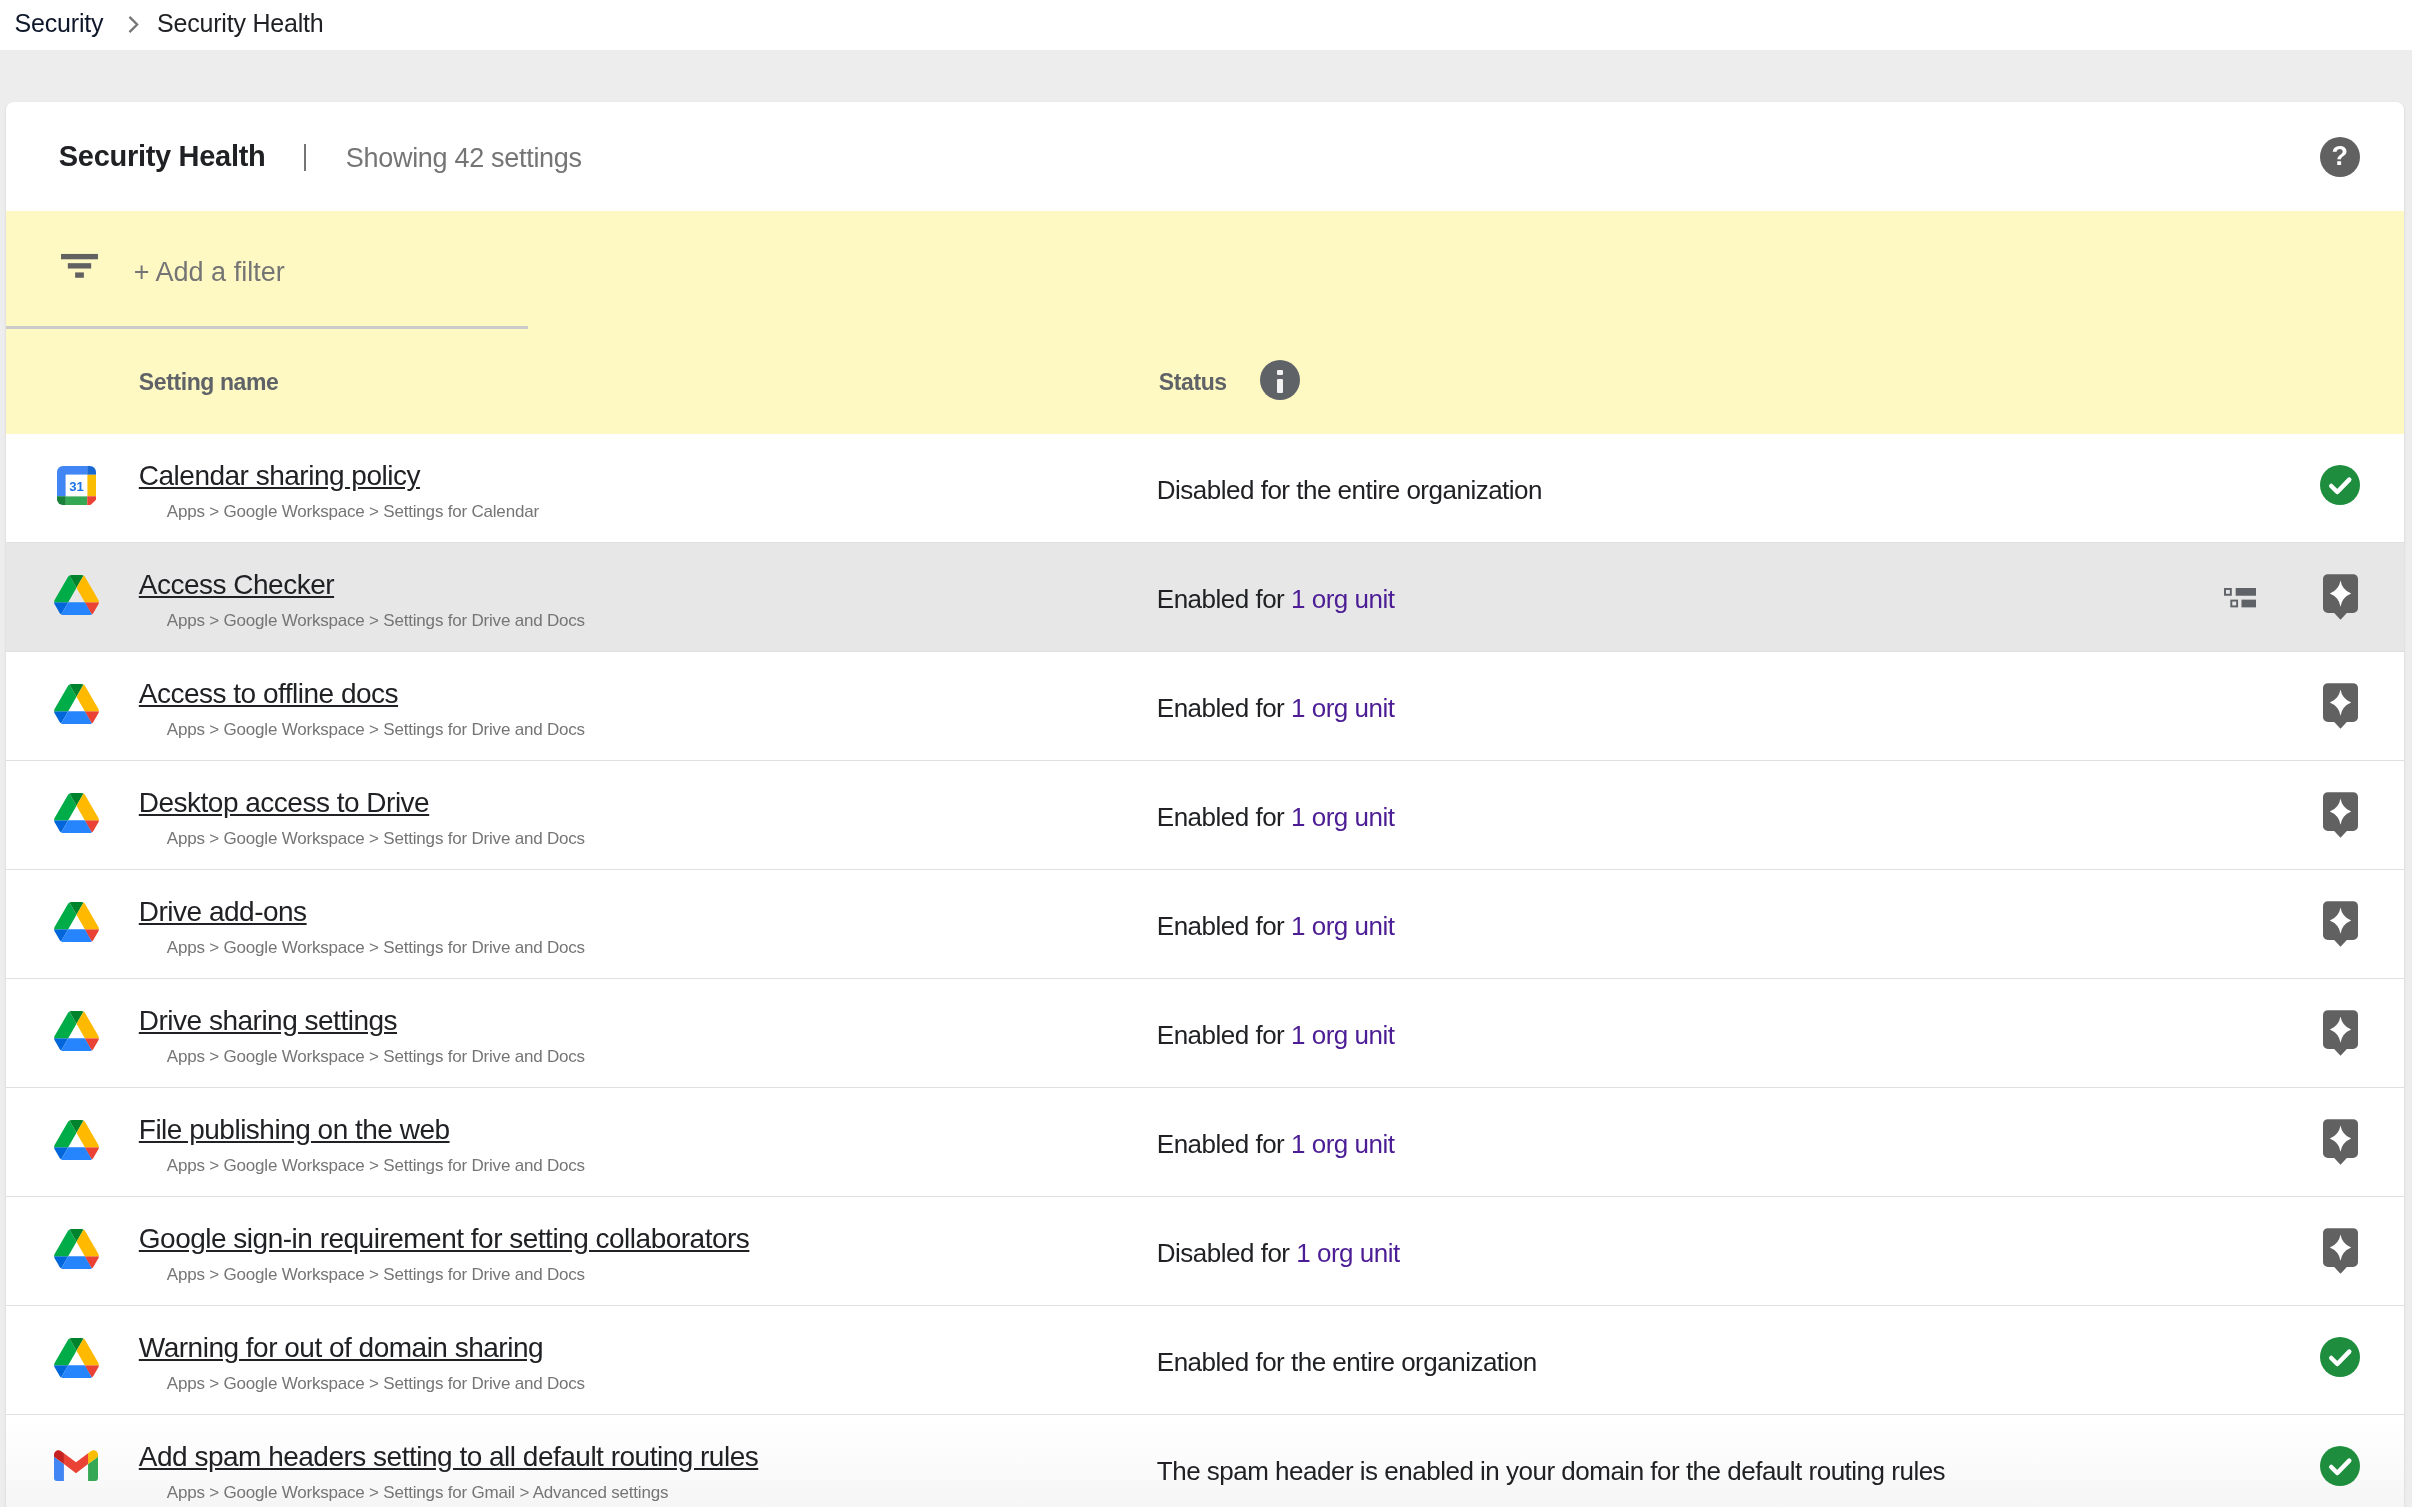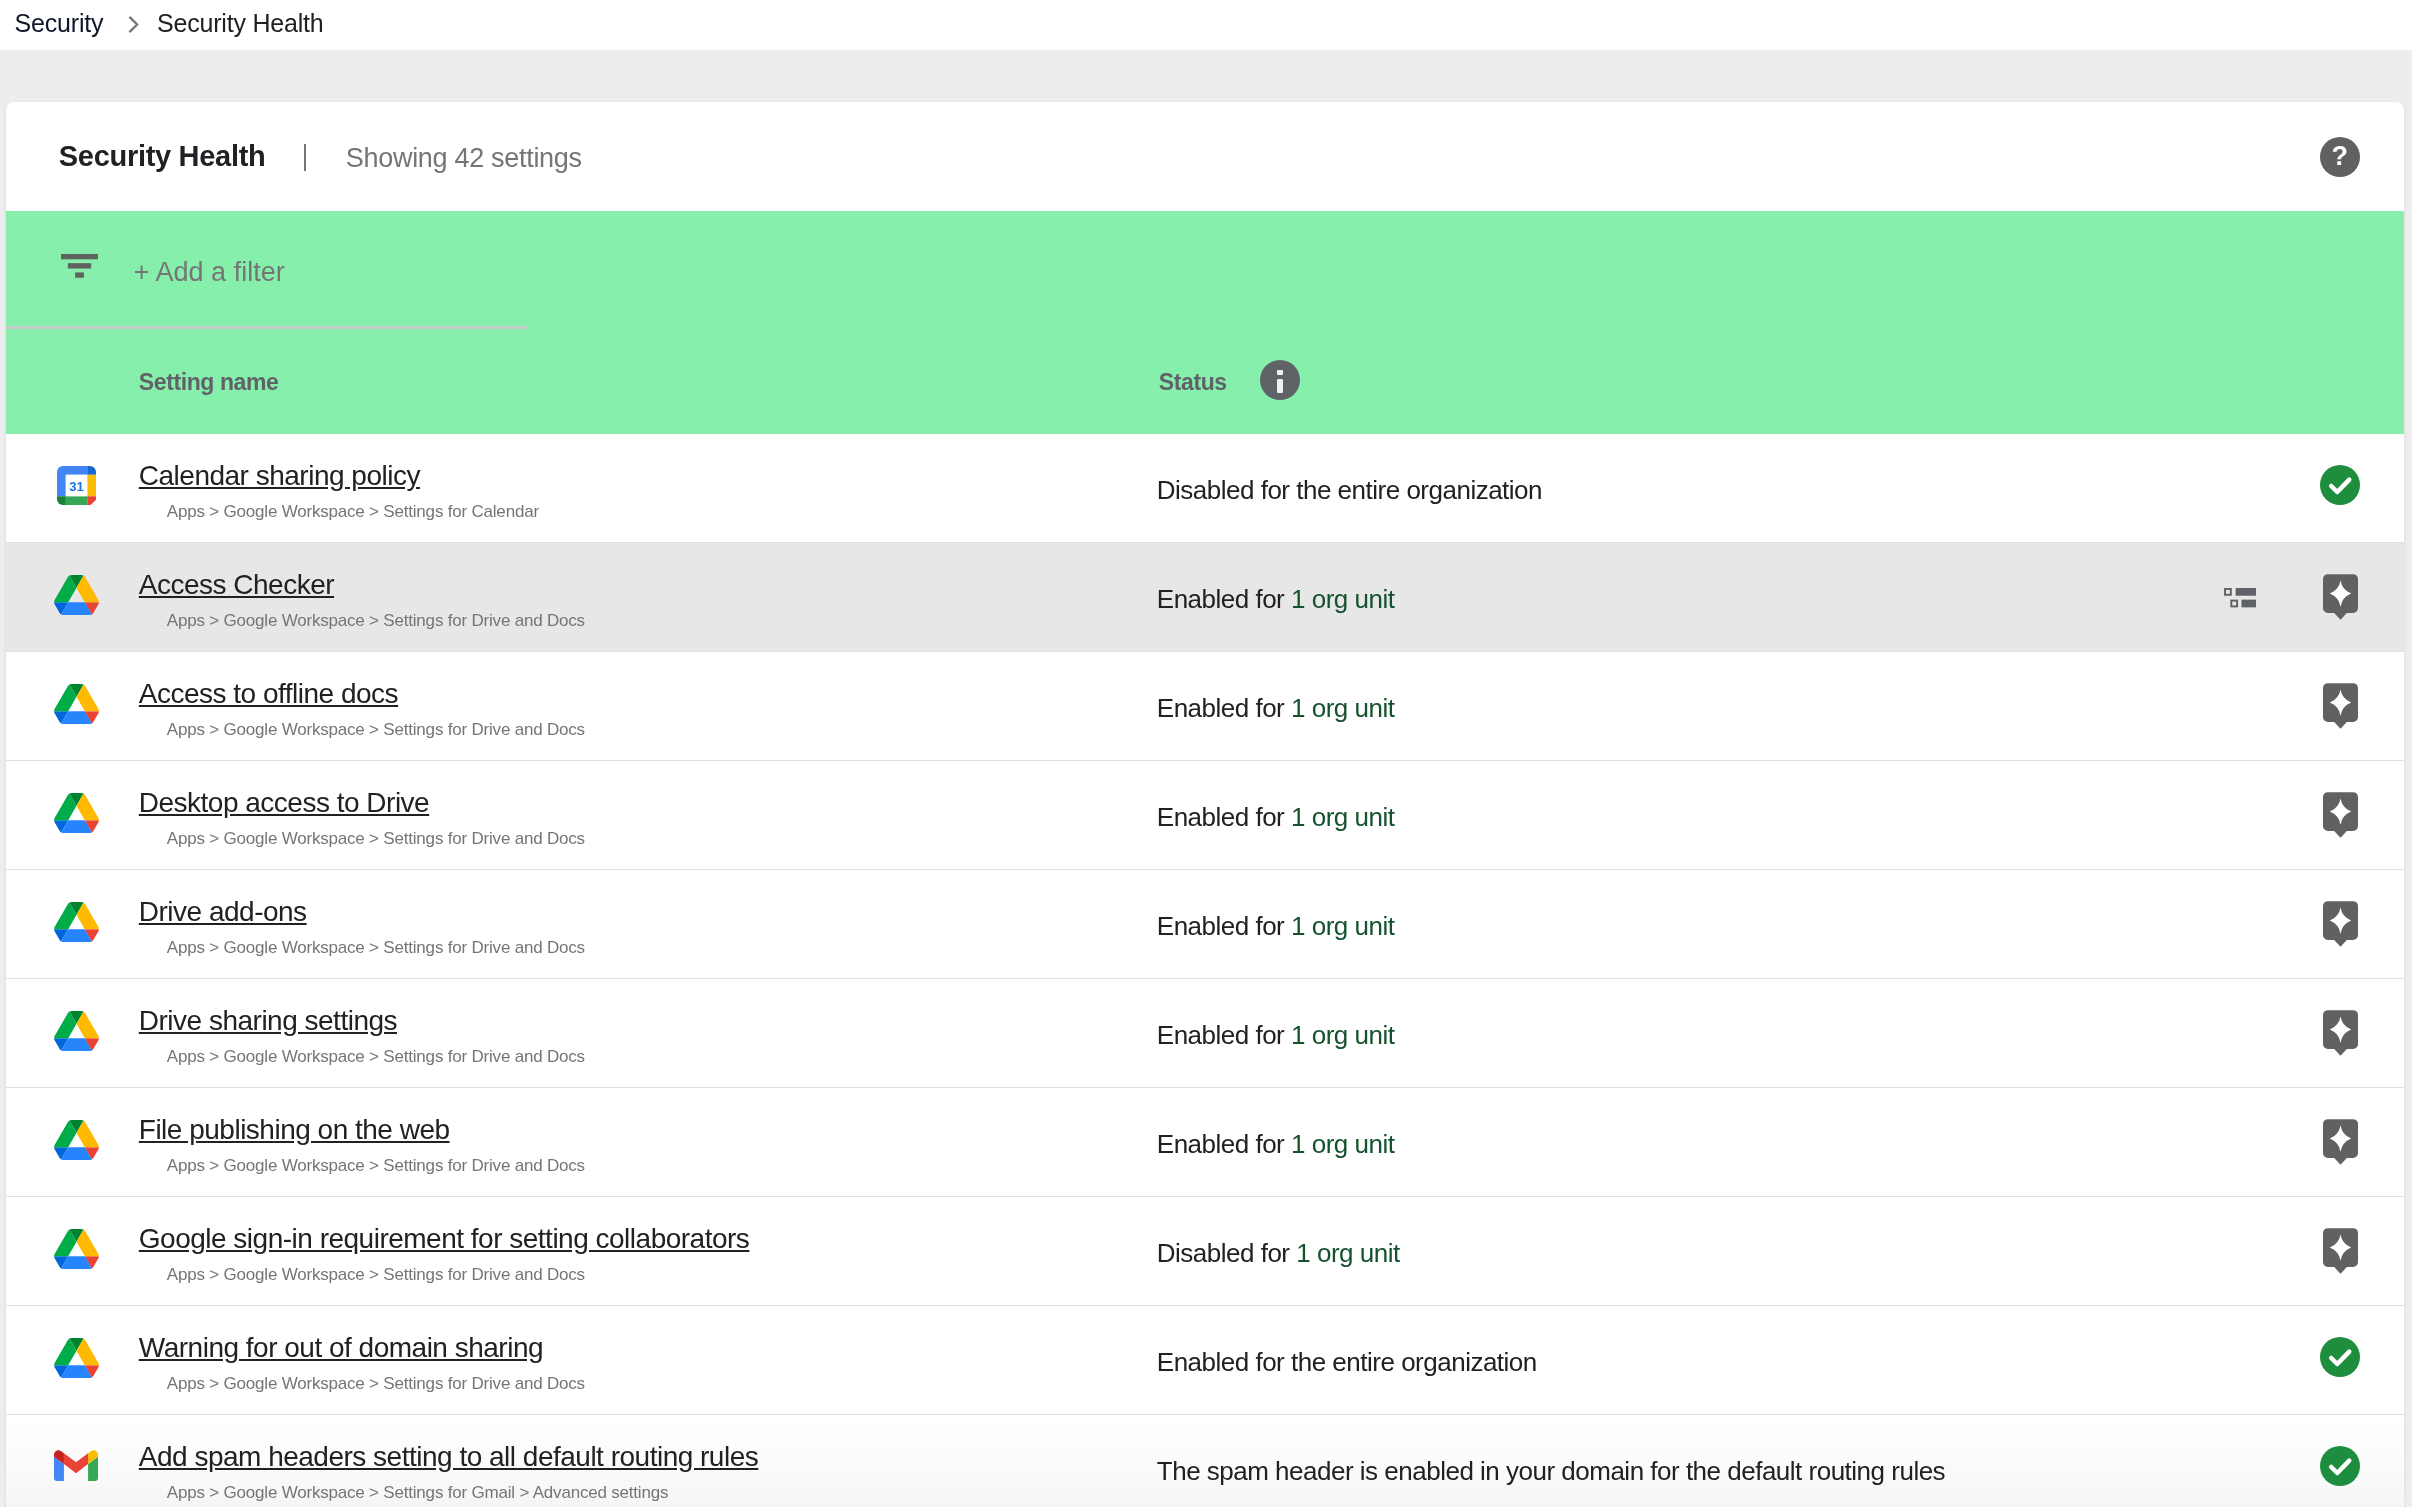--- a/index.html
+++ b/index.html
@@ -10,41 +10,41 @@
 .crumb.cur { color:#202124; }
 .chev { position:absolute; left:127px; top:12.6px; }
 .card { position:absolute; left:5.8px; top:102px; width:2398px; height:1417px; background:#fff;
   border-radius:7.8px 7.8px 0 0; box-shadow:0 1px 2.9px rgba(0,0,0,0.12); }
 .cardhead { position:absolute; left:0; top:0; width:100%; height:109px; }
 .cardtitle { position:absolute; left:53px; top:38px; font-size:29px; font-weight:bold; color:#202124; letter-spacing:-0.3px;}
 .headsep { position:absolute; left:298px; top:42px; width:1.9px; height:27px; background:#757575; }
 .showing { position:absolute; left:340px; top:41px; font-size:27px; color:#757575; letter-spacing:-0.3px;text-align:center;}
 .helpbtn { position:absolute; left:2314px; top:35px; width:40px; height:40px; border-radius:50%;
   background:#616161; color:#fff; text-align:center; font-size:27px; font-weight:bold; line-height:39px;}
-.grayzone { position:absolute; left:0; top:109px; width:100%; height:249px; background:#86efac;
+.grayzone { position:absolute; left:0; top:109px; width:100%; height:249px; background:#fef9c3;
   border-bottom:1.9px solid #d2d2d2; border-radius:0;text-decoration:underline; }
 .filterdivider { position:absolute; left:0; top:115px; width:522px; height:2.9px; background:#cbcbcb; }
 .filtericon { position:absolute; left:49px; top:41px; }
 .addfilter { position:absolute; left:128px; top:46px; font-size:27px; color:#757575; letter-spacing:0;}
 .setname { position:absolute; left:133px; top:158px; font-size:23px; font-weight:bold; color:#5f6368; letter-spacing:-0.4px;}
 .statlabel { position:absolute; left:1153px; top:158px; font-size:23px; font-weight:bold; color:#5f6368; letter-spacing:-0.4px;}
 .infoicon { position:absolute; left:1254px; top:149px; width:40px; height:40px; border-radius:50%; background:#5f6368; }
 .infoicon:after { content:""; position:absolute; left:17.5px; top:9.7px; width:5.3px; height:5.3px; background:#f1f1f1; border-radius:1px;}
 .infoicon:before { content:""; position:absolute; left:17.5px; top:19px; width:5.3px; height:13.6px; background:#f1f1f1; border-radius:1px;}
 .rows { position:absolute; left:0; top:332px; width:100%; }
 .row { position:relative; width:100%; height:109px; border-bottom:1.9px solid #e0e0e0; background:#fff; }
 .row.sel { background:#e7e7e7; }
 .row:last-child { background:linear-gradient(180deg,#ffffff 0%,#fbfbfb 45%,#f3f3f3 100%); }
 .appicon { position:absolute; left:48px; top:32px;text-align:center; }
 .rtext { position:absolute; left:133px; top:25px; }
 .rtitle { font-size:28px; line-height:33px; color:#202124; letter-spacing:-0.5px; white-space:nowrap;text-decoration:underline;}
 .rsub { font-size:17px; line-height:39px; color:#757575; letter-spacing:-0.2px; white-space:nowrap;margin-left:28px;}
 .rstatus { position:absolute; left:1151px; top:0; height:109px; line-height:112px;
   font-size:26px; color:#202124; letter-spacing:-0.5px; white-space:nowrap;}
-.rstatus a { color:#14532d; text-decoration:none;text-align:right; }
+.rstatus a { color:#4c1d95; text-decoration:none;text-align:right; }
 .rcheck { position:absolute; left:2314px; top:31px; }
 .rspark { position:absolute; left:2317px; top:31px; }
 .rtable { position:absolute; left:2218px; top:45px; }
 </style>
 </head>
 <body>
 <div class="topbar">
   <div class="crumb">Security</div>
   <svg class="chev" width="12.6" height="23" viewBox="0 0 13 24">
       <path d="M2.5 4 L10.5 12 L2.5 20" fill="none" stroke="#757575" stroke-width="2.4"></path>

